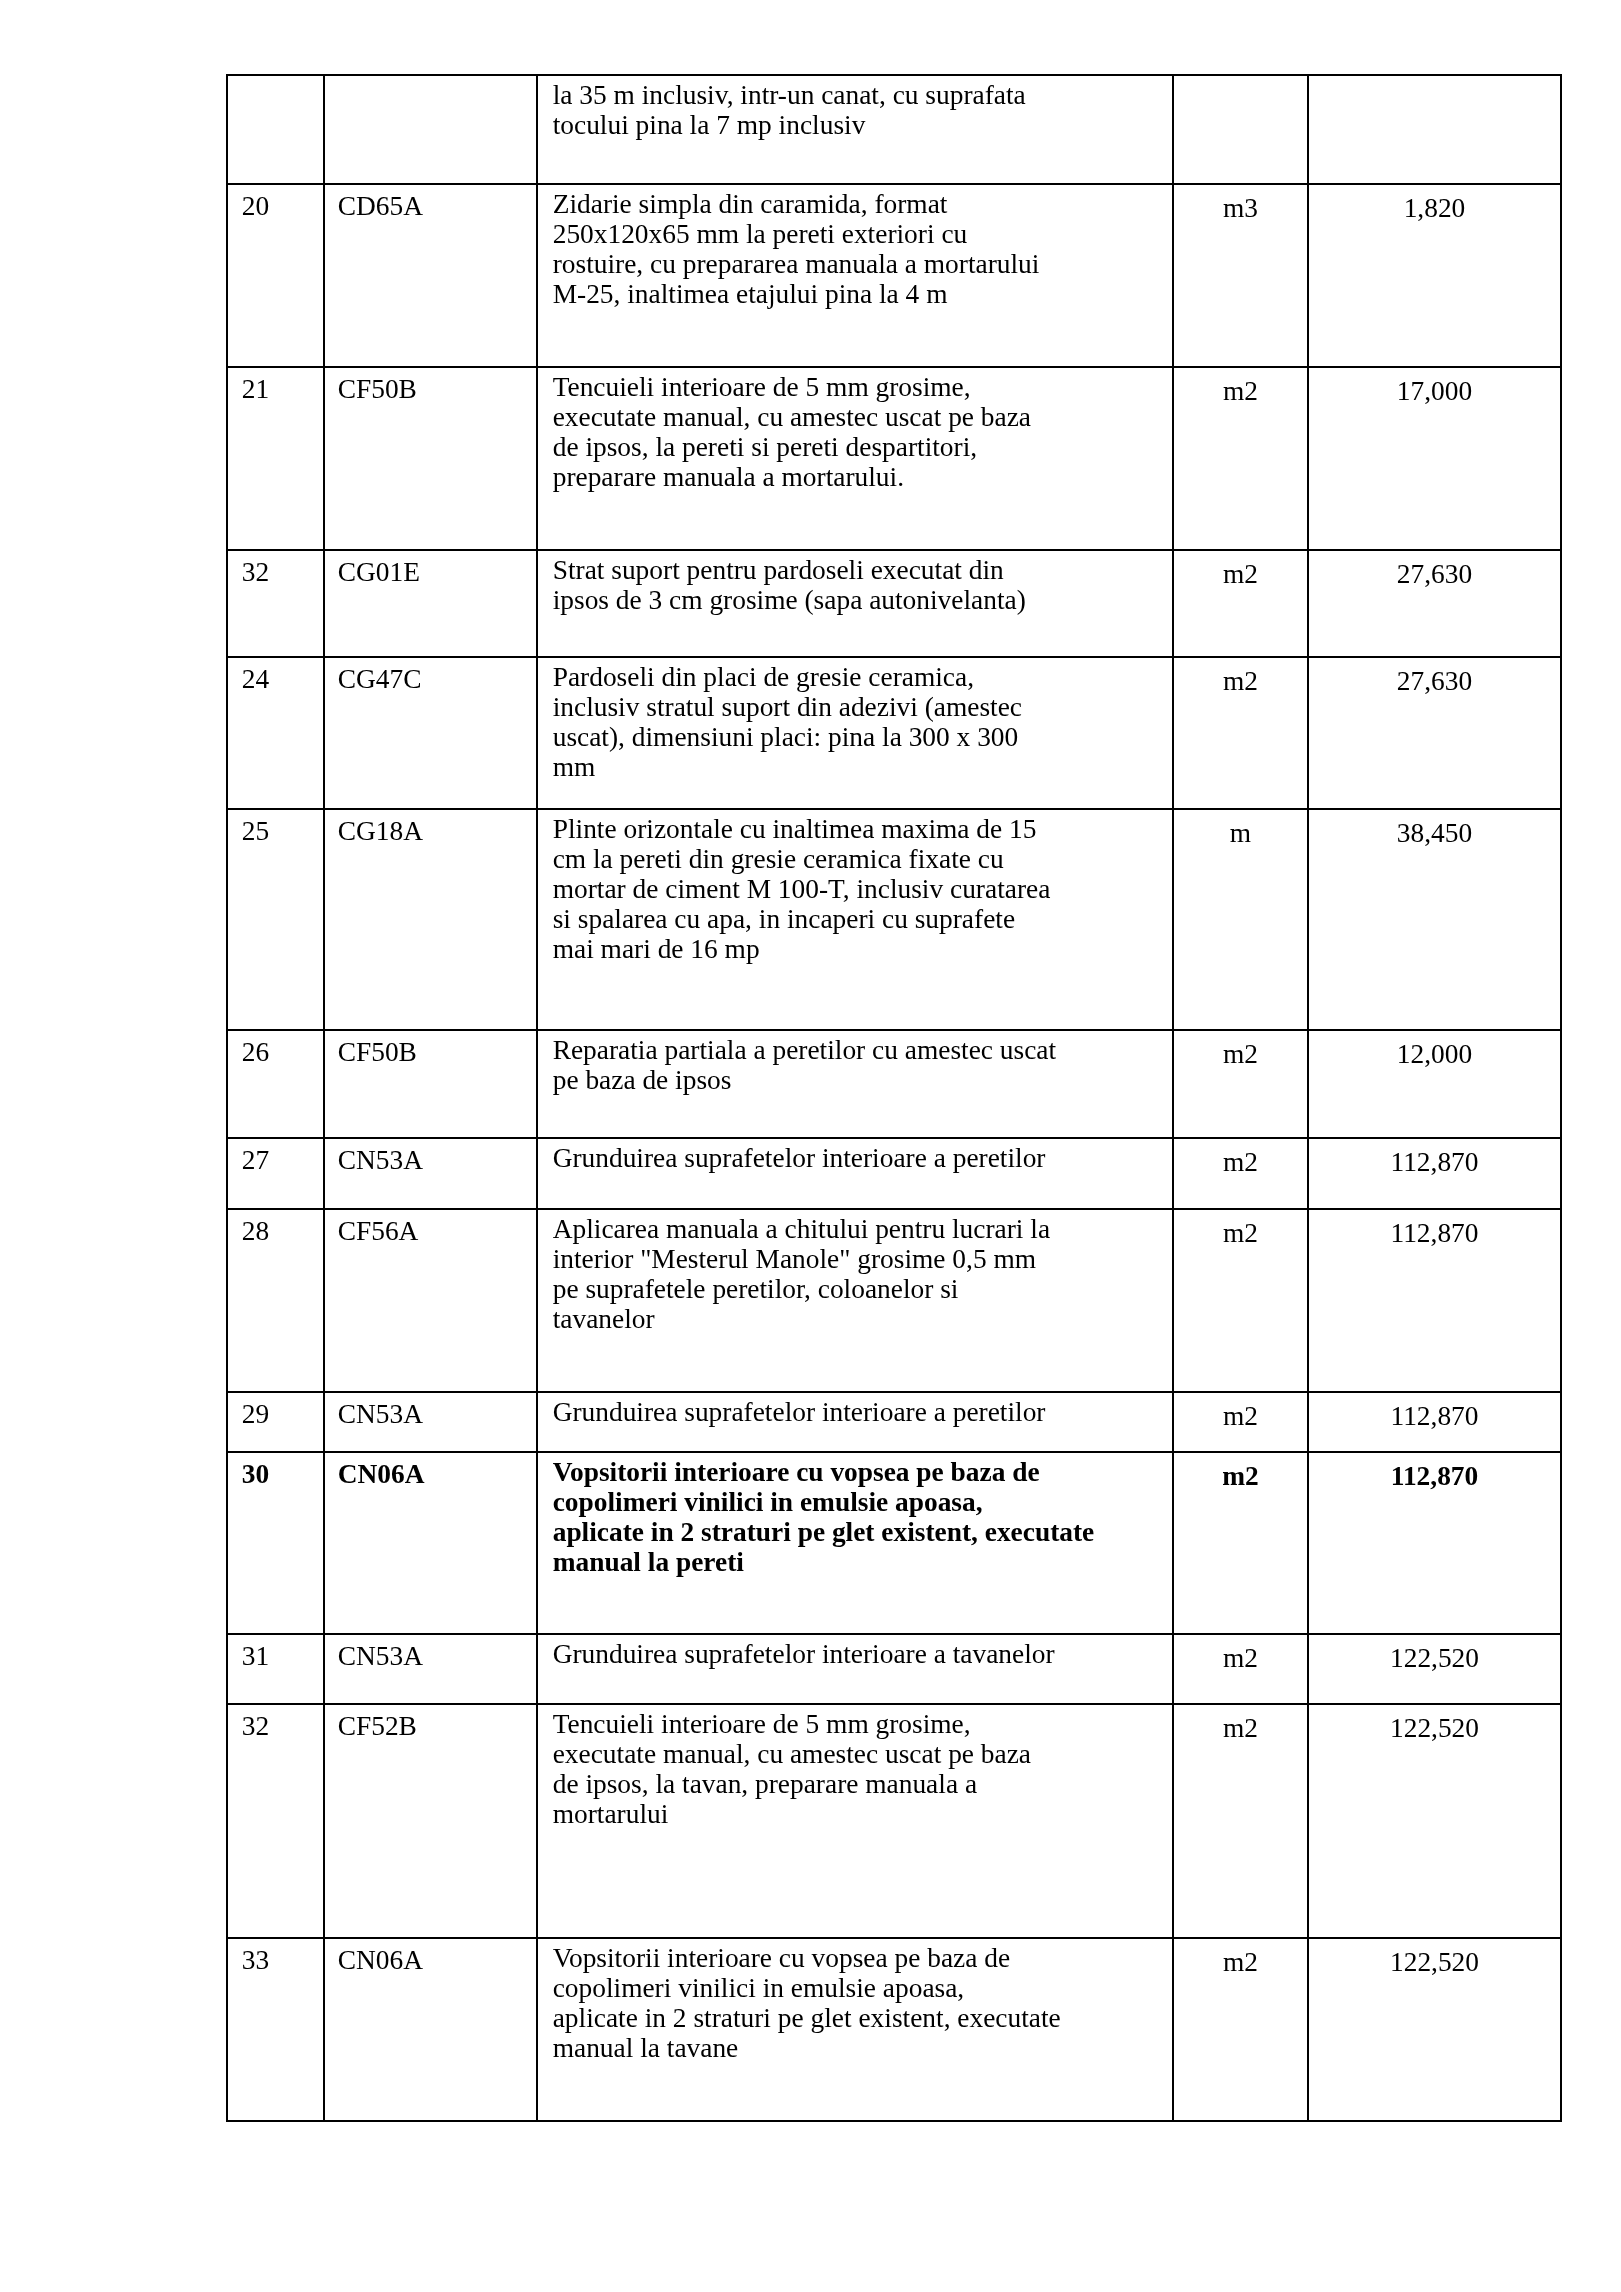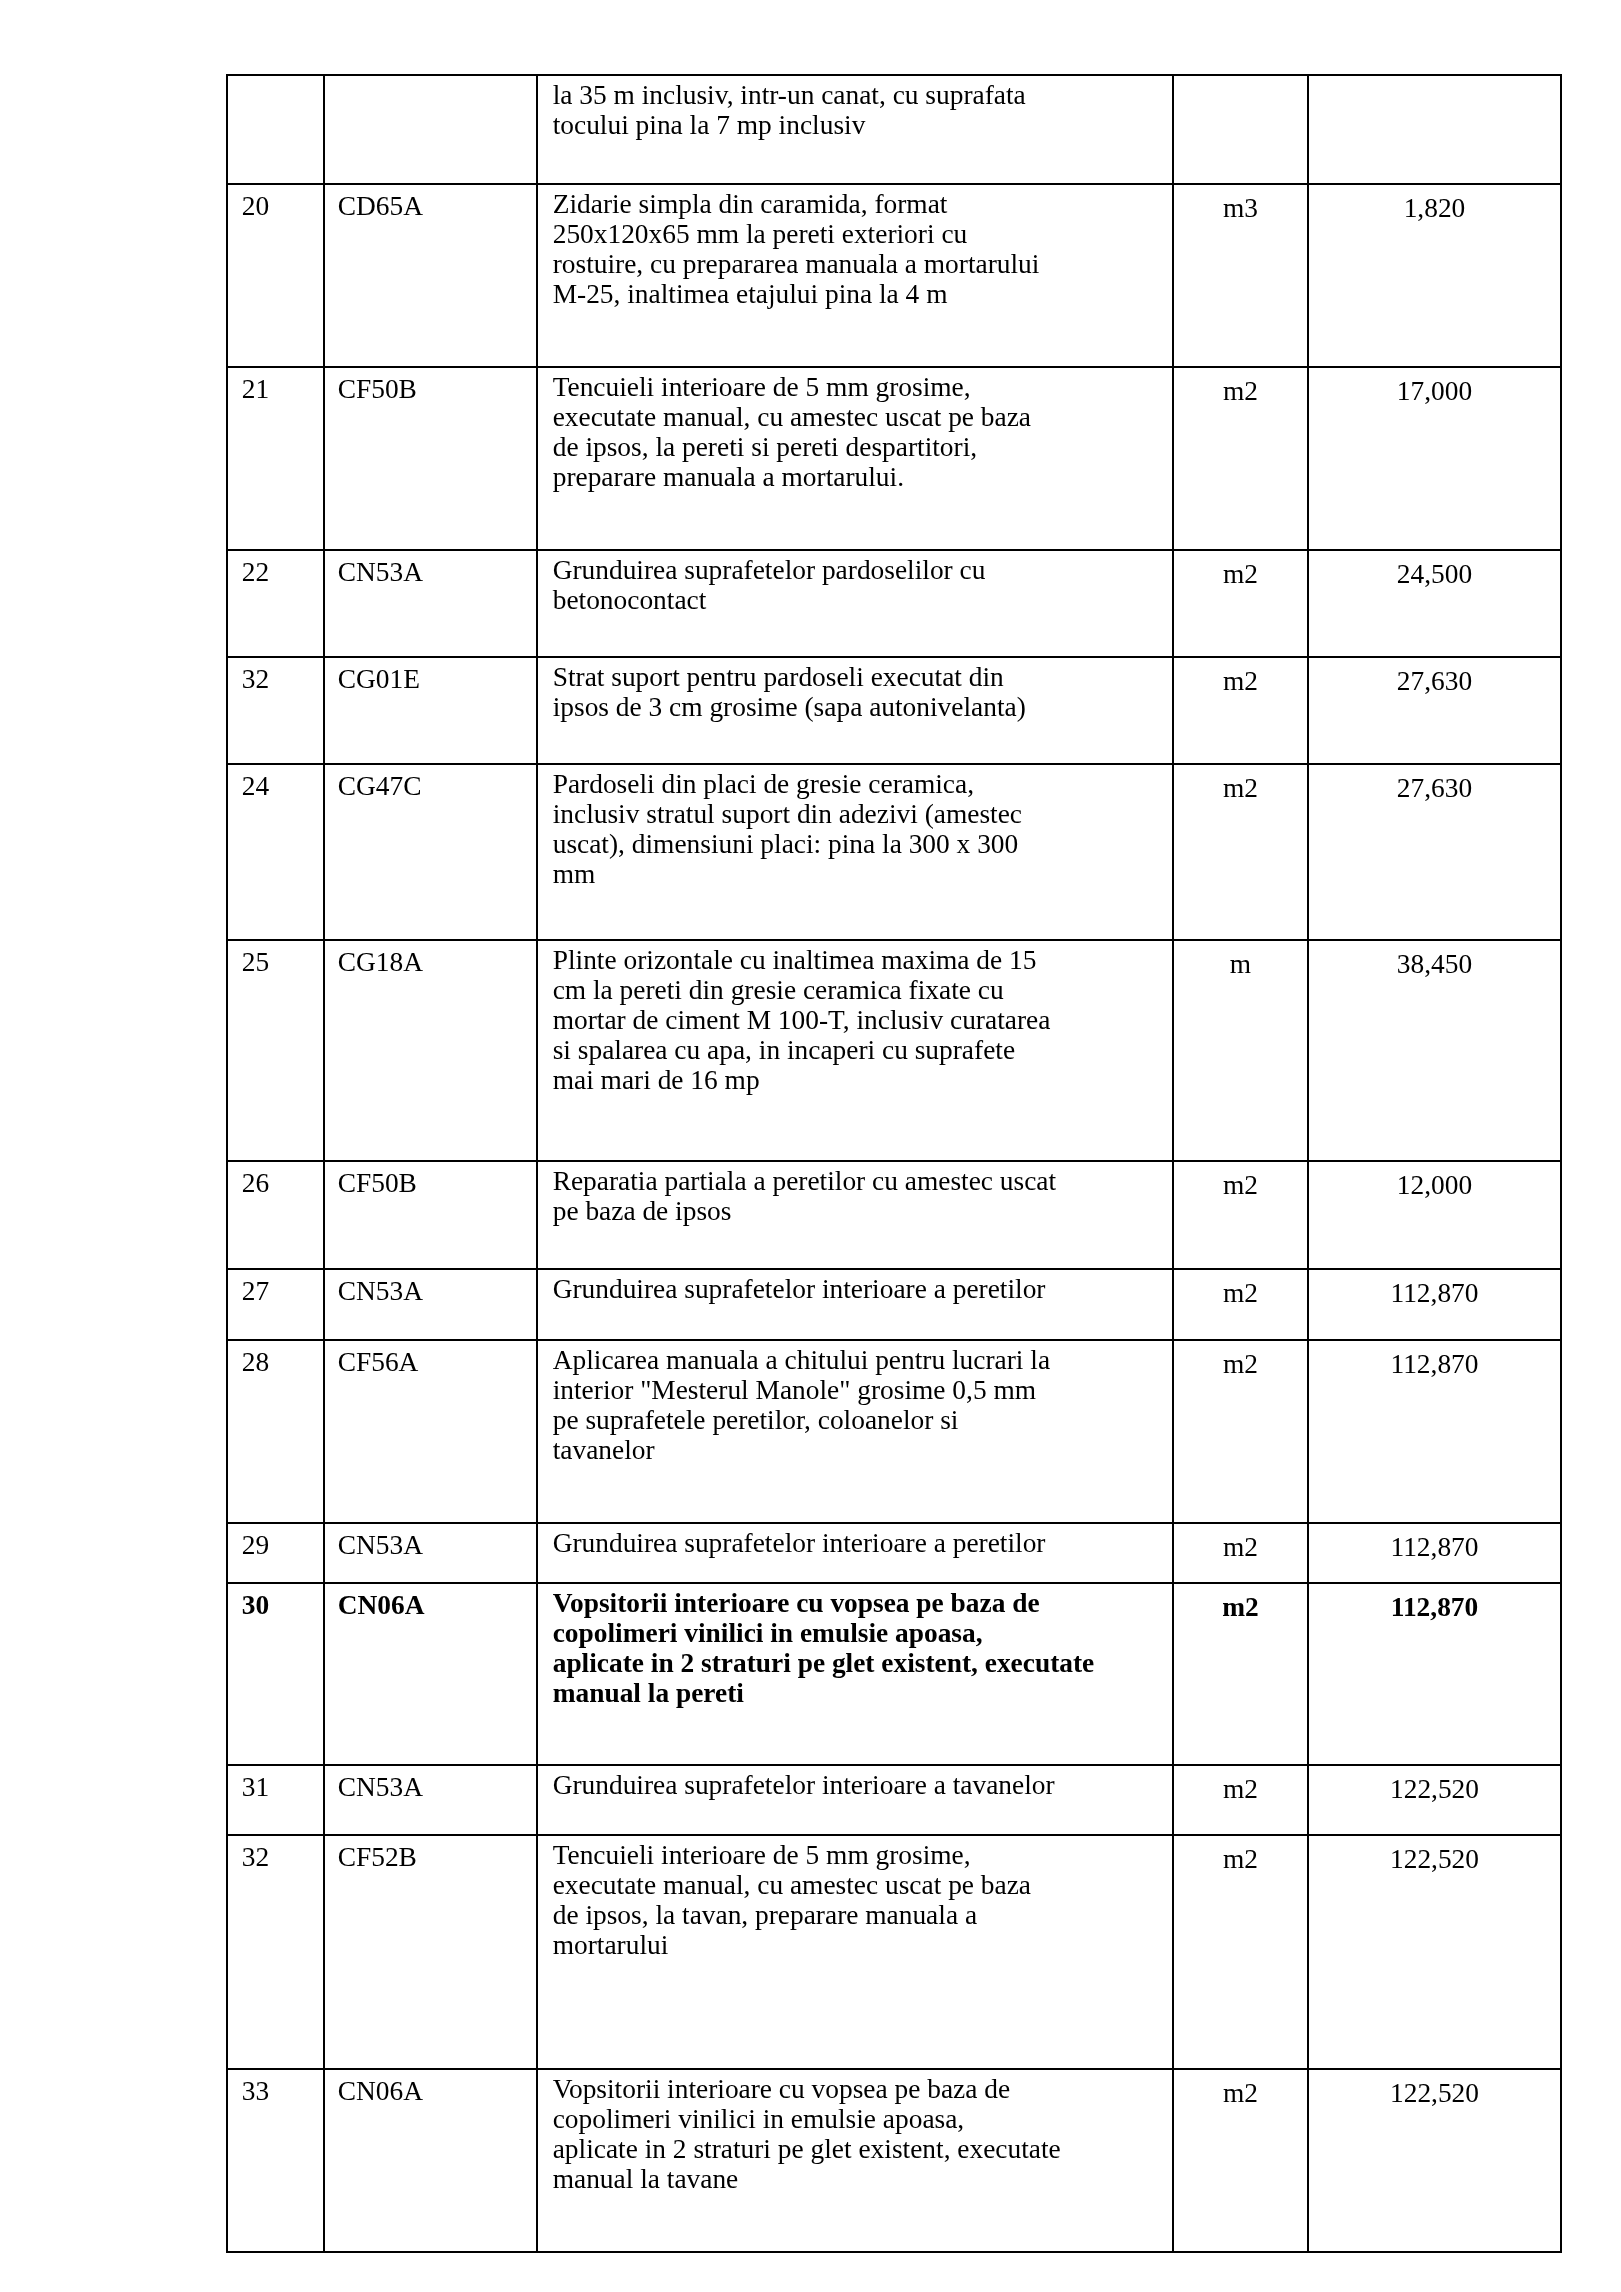--- a/index.html
+++ b/index.html
@@ -116,59 +116,41 @@
 preparare manuala a mortarului.</span>
     </td>
     <td class="c-unit">
       <span class="unit-txt">m2</span>
     </td>
     <td class="c-qty">
       <span class="qty-txt">17,000</span>
     </td>
   </tr>
 
-  <tr style="height: 107px;">
-    <td class="c-nr">
-      <span class="nr-txt">22</span>
-    </td>
-    <td class="c-code">
-      <span class="code-txt">CN53A</span>
-    </td>
-    <td class="c-desc">
-      <span class="desc-txt">Grunduirea suprafetelor pardoselilor cu
-betonocontact</span>
-    </td>
-    <td class="c-unit">
-      <span class="unit-txt">m2</span>
-    </td>
-    <td class="c-qty">
-      <span class="qty-txt">24,500</span>
-    </td>
-  </tr>
 
   <tr style="height: 107px;">
     <td class="c-nr">
       <span class="nr-txt">32</span>
     </td>
     <td class="c-code">
       <span class="code-txt">CG01E</span>
     </td>
     <td class="c-desc">
       <span class="desc-txt">Strat suport pentru pardoseli executat din
 ipsos de 3 cm grosime (sapa autonivelanta)</span>
     </td>
     <td class="c-unit">
       <span class="unit-txt">m2</span>
     </td>
     <td class="c-qty">
       <span class="qty-txt">27,630</span>
     </td>
   </tr>
 
-  <tr style="height: 176px;">
+  <tr style="height: 152px;">
     <td class="c-nr">
       <span class="nr-txt">24</span>
     </td>
     <td class="c-code">
       <span class="code-txt">CG47C</span>
     </td>
     <td class="c-desc">
       <span class="desc-txt">Pardoseli din placi de gresie ceramica,
 inclusiv stratul suport din adezivi (amestec
 uscat), dimensiuni  placi: pina la 300 x 300

